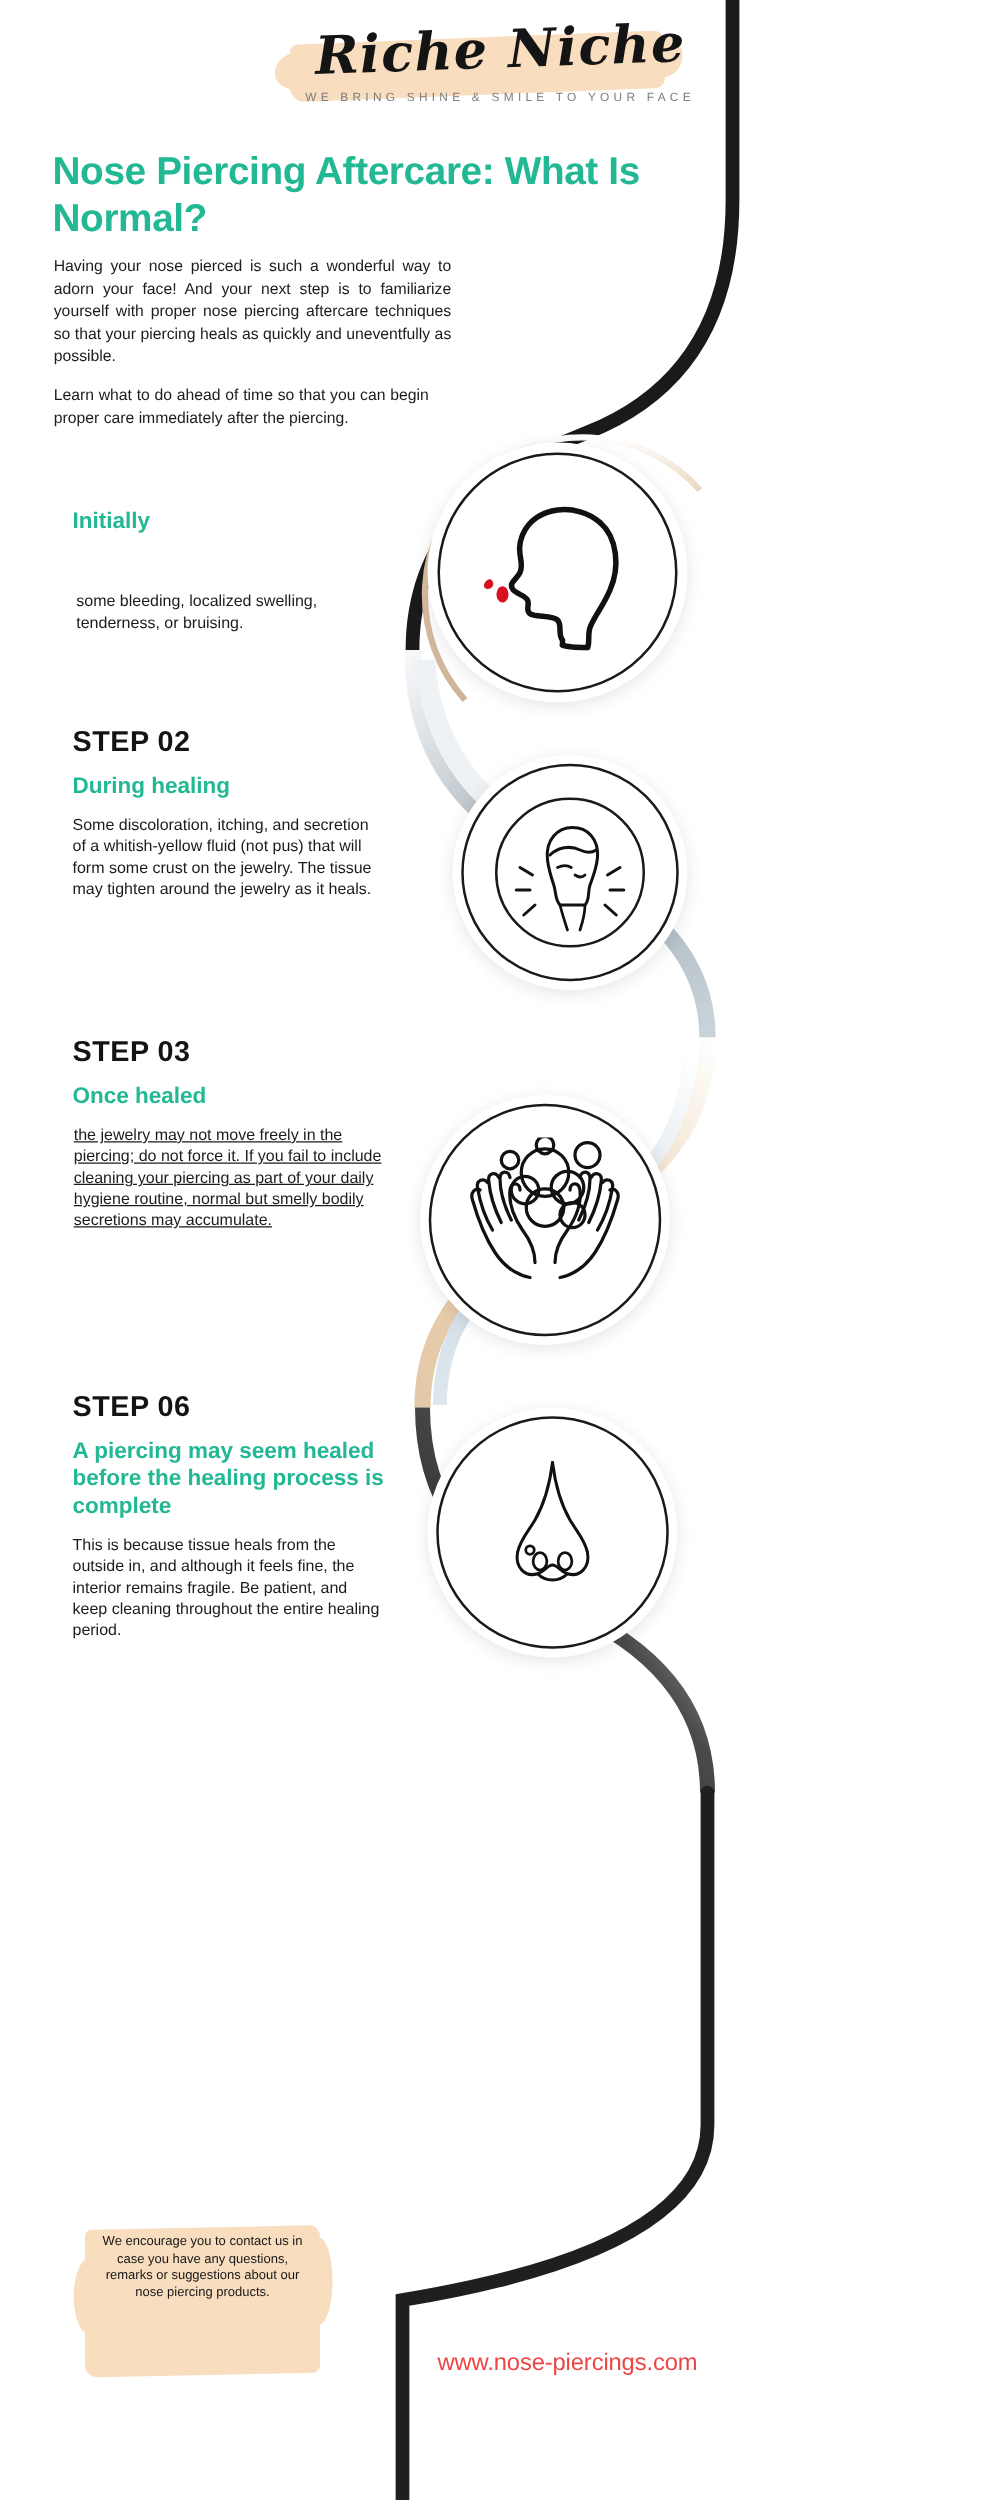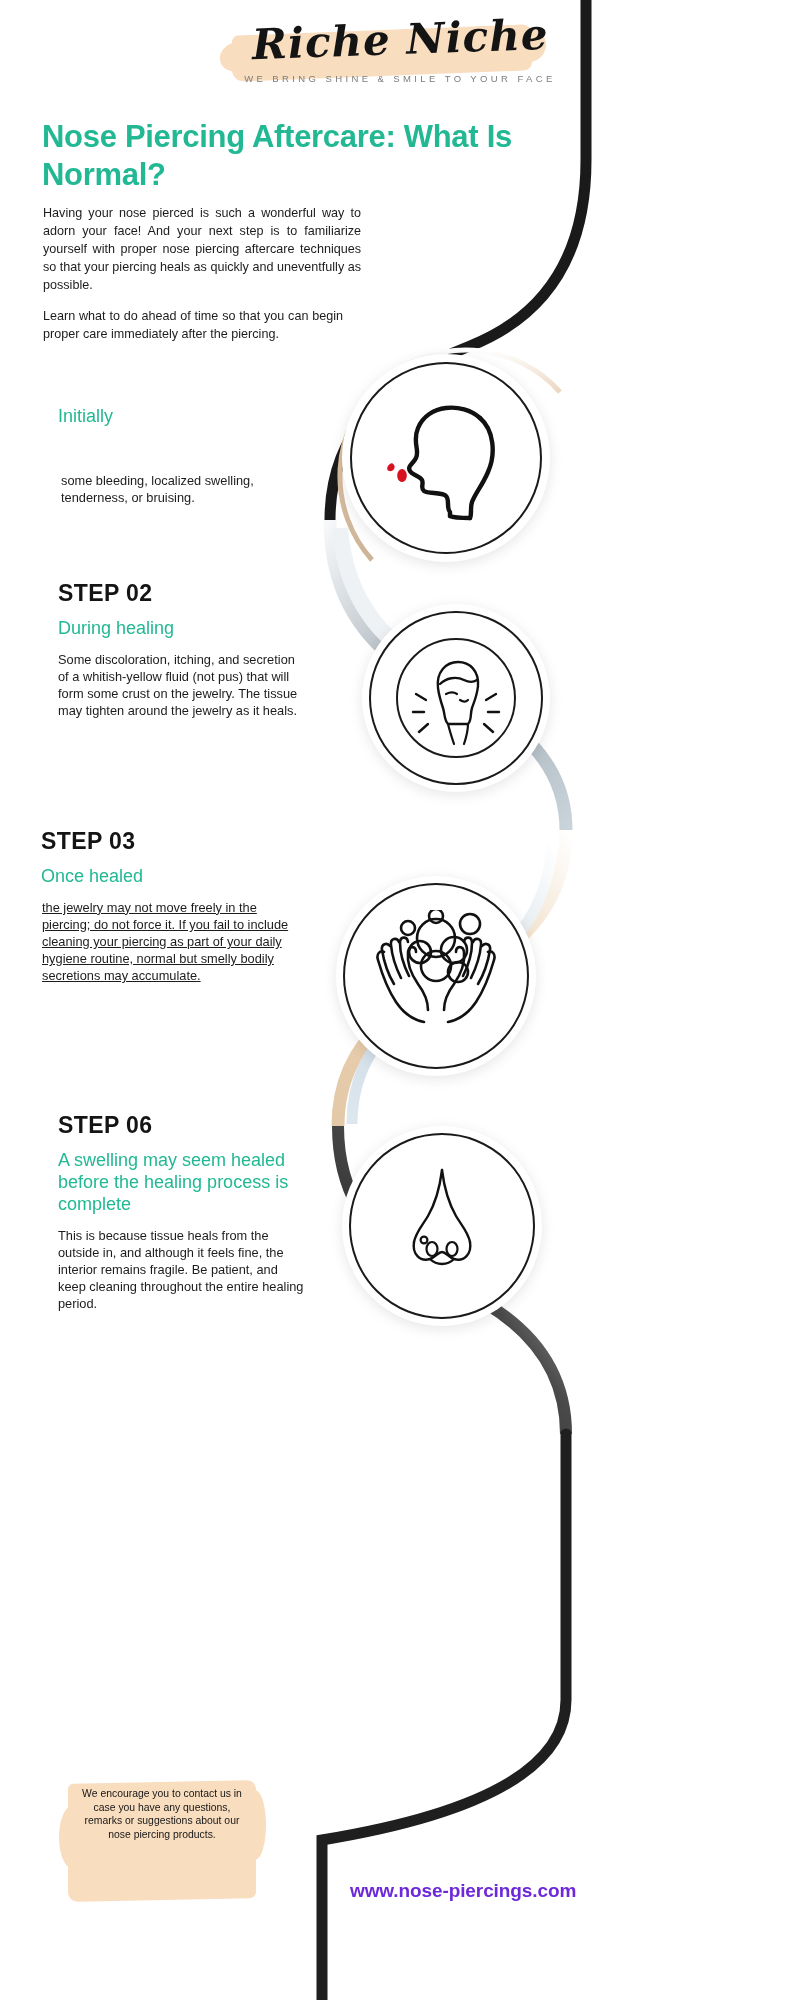--- a/index.html
+++ b/index.html
@@ -57,26 +57,26 @@
     font-size:12.6px; line-height:1.42; color:#1c1c1c; text-align:justify;
   }
   .intro2 {
     position:absolute; left:43px; top:308px; width:300px; z-index:6;
     font-size:12.6px; line-height:1.42; color:#1c1c1c; text-align:justify;
   }
 
   
   .step-text { position:absolute; z-index:6; width:250px; }
   .step-num { font-size:23px; font-weight:bold; color:#141414; letter-spacing:0.4px; }
-  .step-sub { font-size:18px; font-weight:normal; color:#22b893; line-height:1.22; margin-top:11px; }
+  .step-sub { font-size:18px; font-weight:bold; color:#22b893; line-height:1.22; margin-top:11px; }
   .step-body { font-size:12.8px; line-height:1.33; color:#1c1c1c; margin-top:11px; }
 
   #s1 { left:58px; top:395px; }
   #s2 { left:58px; top:580px; }
-  #s3 { left:41px; top:828px; }
+  #s3 { left:58px; top:828px; }
   #s4 { left:58px; top:1112px; }
   #s1 .step-body { margin-left:3px;margin-top:44px; }
   #s3 .step-body { margin-left:1px;text-decoration:underline; }
 
   
   .icon-node { position:absolute; z-index:4; }
   .circle-white {
     position:absolute; border-radius:50%; background:#ffffff;
     box-shadow:0 3px 14px rgba(0,0,0,0.10);
   }
@@ -106,21 +106,21 @@
   .contact-brush:after{
     content:""; position:absolute; right:-10px; top:10px; width:22px; height:70px;
     background:#f8ddbf; border-radius:6px 50% 50% 6px;
   }
   .contact-text{
     position:relative; z-index:3; padding:5px 10px 0; text-align:center;
     font-size:10.4px; line-height:1.32; color:#171717;
   }
   .website {
     position:absolute; left:350px; top:1880px; width:420px; z-index:6;
-    font-size:19px; font-weight:bold; color:#6d28d9; letter-spacing:-0.1px;
+    font-size:19px; font-weight:normal; color:#ef4444; letter-spacing:-0.1px;
   }
 </style>
 </head>
 <body>
 
 <div class="page">
 
   <svg class="curve-layer" viewBox="0 0 800 2000">
     <defs>
       <linearGradient id="gdark1" x1="0" y1="0" x2="0" y2="1">
@@ -195,21 +195,21 @@
   </div>
 
   <div class="step-text" id="s3">
     <div class="step-num">STEP 03</div>
     <div class="step-sub">Once healed</div>
     <div class="step-body">the jewelry may not move freely in the piercing; do not force it. If you fail to include cleaning your piercing as part of your daily hygiene routine, normal but smelly bodily secretions may accumulate.</div>
   </div>
 
   <div class="step-text" id="s4">
     <div class="step-num">STEP 06</div>
-    <div class="step-sub">A swelling may seem healed before the healing process is complete</div>
+    <div class="step-sub">A piercing may seem healed before the healing process is complete</div>
     <div class="step-body">This is because tissue heals from the outside in, and although it feels fine, the interior remains fragile. Be patient, and keep cleaning throughout the entire healing period.</div>
   </div>
 
   <div class="icon-node" id="n1">
     <div class="circle-white" style="left:6px;top:6px;width:208px;height:208px;"></div>
     <div class="circle-line" style="left:14px;top:14px;width:192px;height:192px;"></div>
     <svg class="icon-svg" style="left:40px;top:40px;" width="140" height="140" viewBox="0 0 140 140">
       <path d="M104 30 C 86 14, 52 16, 42 40 C 36 54, 44 62, 40 70 C 37 76, 31 78, 34 83
                C 36 87, 44 88, 46 92 C 48 96, 44 100, 48 103 C 52 106, 66 104, 70 108
                C 74 112, 70 120, 74 124 L 74 128" fill="none" stroke="#111" stroke-width="4.4" stroke-linecap="round" stroke-linejoin="round"></path>

